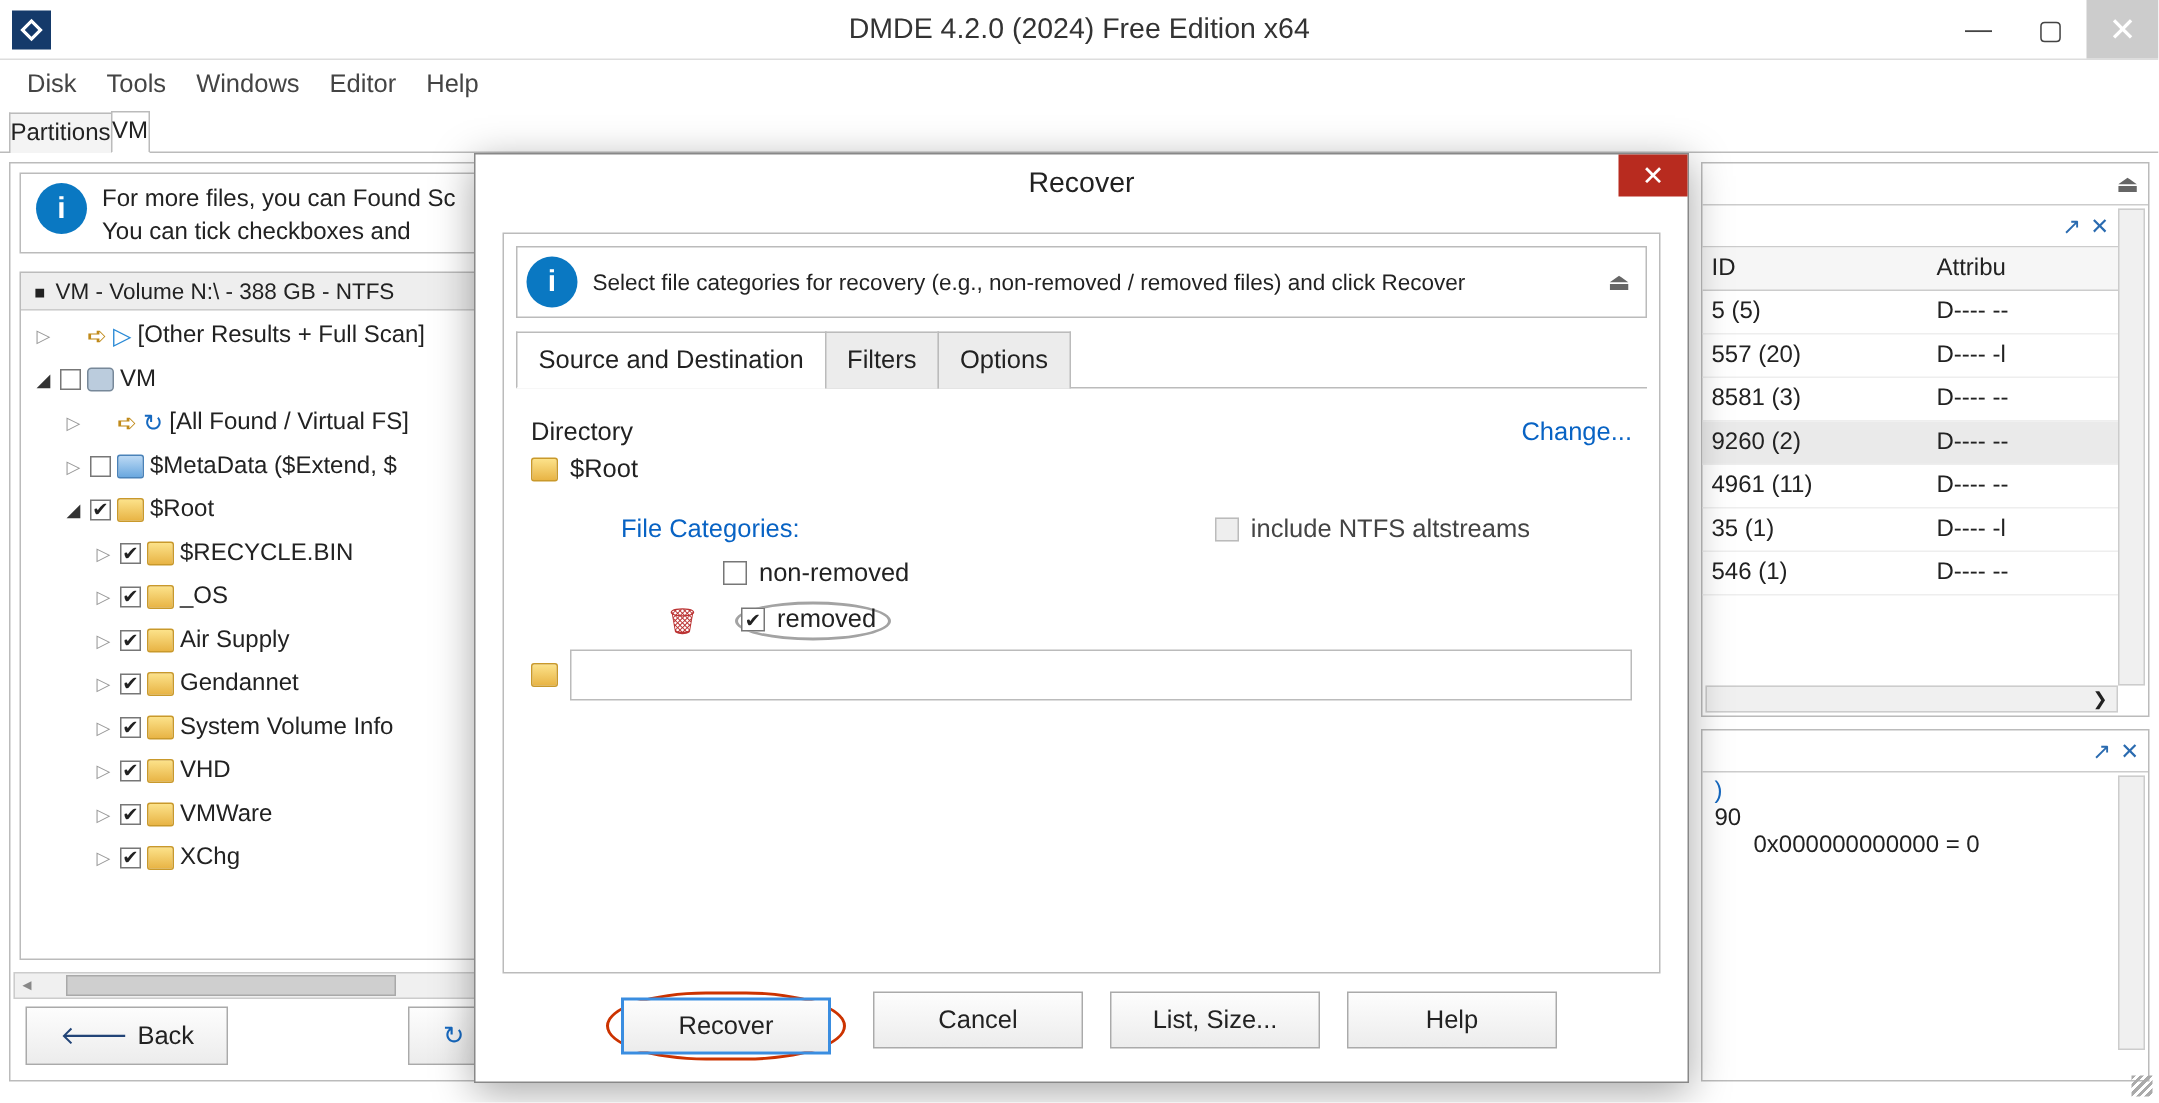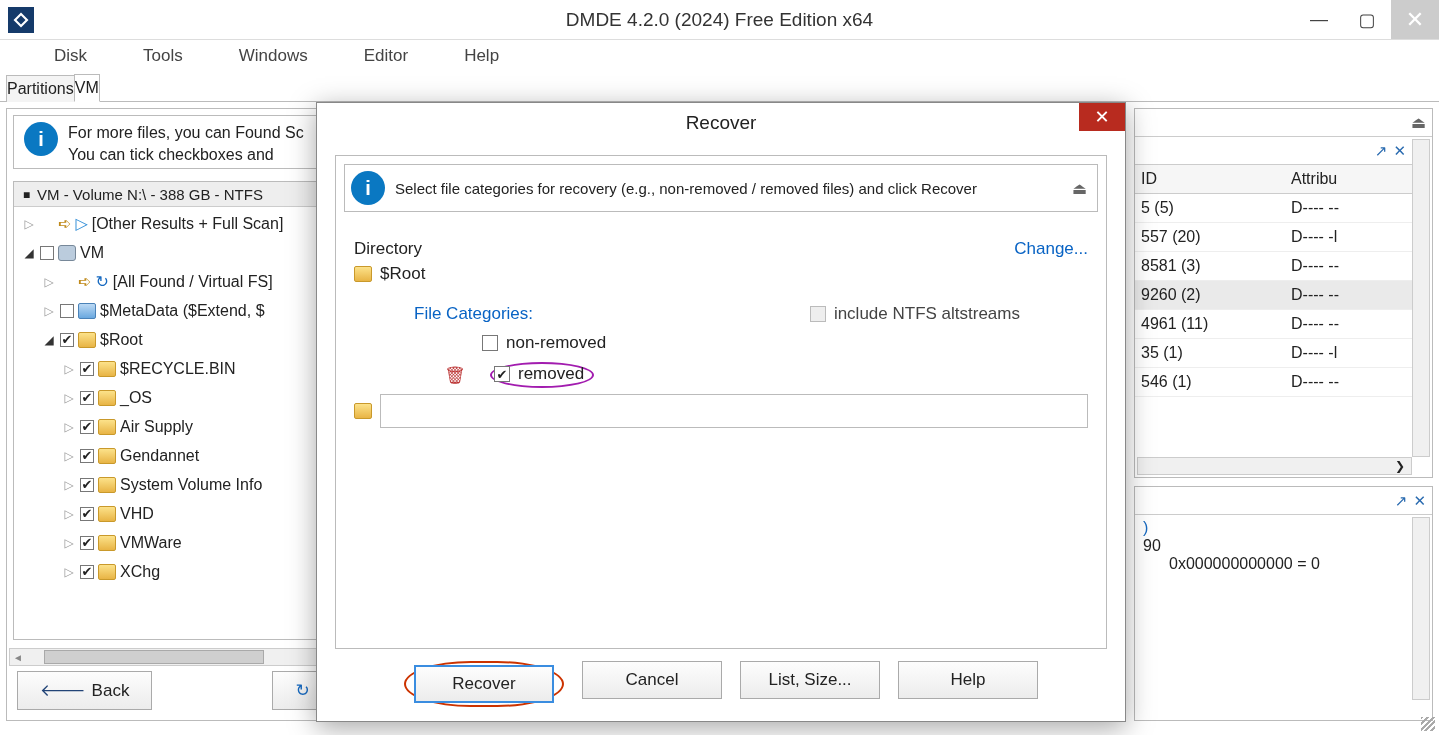--- a/index.html
+++ b/index.html
@@ -57,21 +57,21 @@
   
   .menubar {
     height: 32px;
     display: flex;
     align-items: center;
     padding: 0 10px;
     gap: 4px;
     font-size: 17px;
     color: #444;
   }
-  .menubar span { padding: 2px 8px; margin-left: 36px; }
+  .menubar span { padding: 2px 8px; }
 
   
   .page-tabs {
     height: 30px;
     border-bottom: 1px solid #bbb;
     display: flex;
     align-items: flex-end;
     padding-left: 6px;
     font-size: 16px;
   }
@@ -276,21 +276,21 @@
     position: relative; top: 1px;
   }
   .dlg-tab.active { background: #fff; border-bottom: 1px solid #fff; }
   .dlg-body { padding: 14px 18px; font-size: 17px; }
   .dlg-body .row { display: flex; align-items: center; gap: 8px; margin: 5px 0; }
   .link { color: #0863c4; }
   .cat-block { margin-left: 90px; }
   .cat-row { display: flex; align-items: center; gap: 8px; margin: 6px 0; height: 26px; }
   .cat-row.disabled { color: #999; }
   .hl-ellipse {
-    border: 2px solid #a21caf; border-radius: 50%;
+    border: 2px solid #a3a3a3; border-radius: 50%;
     padding: 0 8px 2px 2px;
   }
   .dest-field {
     border: 1px solid #bbb;
     height: 34px; flex: 1;
     background: #fff;
   }
   .dlg-buttons {
     position: absolute; left: 0; right: 0; bottom: 14px;
     display: flex; justify-content: center; gap: 18px;
@@ -538,20 +538,25 @@
     <div class="dlg-close">✕</div>
   </div>
 
   <div class="dlg-inner">
     <div class="dlg-info">
       <div class="info-icon">i</div>
       <div style="flex:1;">Select file categories for recovery (e.g., non-removed / removed files) and click Recover</div>
       <span class="eject">⏏</span>
     </div>
 
+    <div class="dlg-tabs">
+      <div class="dlg-tab active">Source and Destination</div>
+      <div class="dlg-tab">Filters</div>
+      <div class="dlg-tab">Options</div>
+    </div>
 
     <div class="dlg-body">
       <div class="row" style="justify-content:space-between;">
         <span>Directory</span>
         <span class="link">Change...</span>
       </div>
       <div class="row">
         <span class="folder-icon"></span>
         <span>$Root</span>
       </div>

